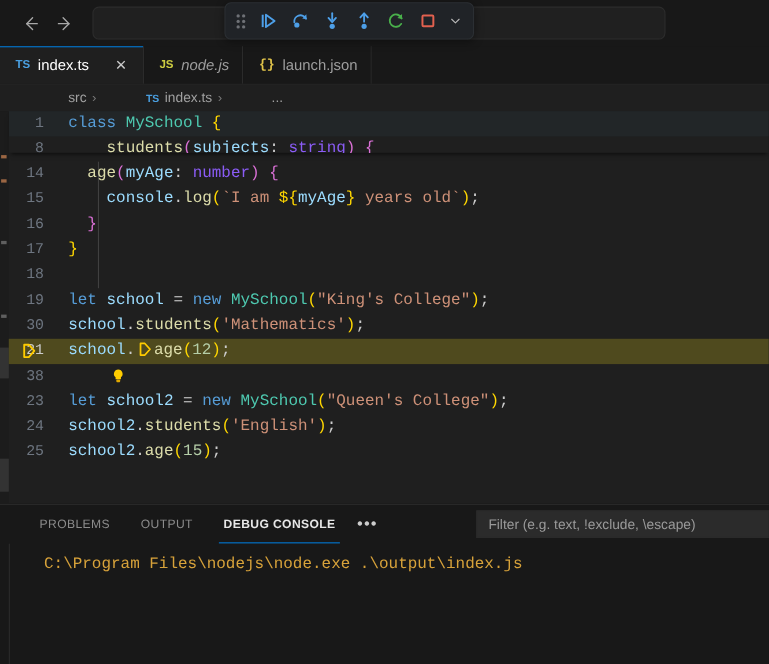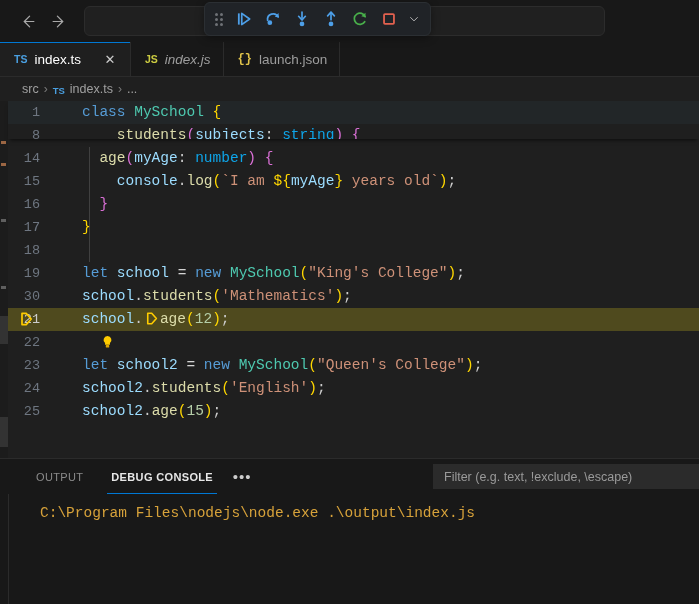--- a/index.html
+++ b/index.html
@@ -77,21 +77,21 @@
   }
   .tab-filler { flex: 1; border-right: none; background: #181818; }
 
   
   .breadcrumb {
     position: absolute; left: 0; top: 77px; width: 699px; height: 24px;
     background: #1f1f1f; display: flex; align-items: center; gap: 5px;
     padding-left: 22px; font-size: 12.5px; color: #a0a0a0;
   }
   .bc-sep { color: #7a7a7a; font-size: 12px; }
-  .bc-item { display: flex; align-items: flex-end; gap: 5px; }
+  .bc-item { display: flex; align-items: flex-end; gap: 5px; margin-left: 40px; }
   .bc-ts { color: #4a9fe0; font-size: 9.5px; font-weight: bold; }
 
   
   .editor {
     position: absolute; left: 0; top: 101px; width: 699px; height: 357px;
     background: #1f1f1f; overflow: hidden;
   }
   .overview-ruler {
     position: absolute; left: 0; top: 0; width: 8px; height: 357px; background: #1c1c1c;
   }
@@ -103,21 +103,21 @@
   .crow {
     position: relative; height: 23px; display: flex; align-items: center;
     font-family: "Liberation Mono", monospace; font-size: 14.5px; line-height: 23px;
     white-space: pre; color: #cccccc;
   }
   .lnum {
     width: 48px; min-width: 48px; text-align: right; padding-right: 16px;
     color: #6e7681; font-family: "Liberation Mono", monospace; font-size: 13.5px;
   }
   .crow.current .lnum { color: #cccccc; }
-  .ctext { flex: 1; padding-left: 6px; margin-left: 20px; }
+  .ctext { flex: 1; padding-left: 6px; }
 
   
   .sticky {
     position: absolute; left: 8px; top: 0; right: 0; height: 38px; z-index: 12;
     background: #1f1f1f; box-shadow: 0 3px 4px -2px rgba(0,0,0,.65);
     overflow: hidden;
   }
   .sticky .crow:first-child { background: #222628; }
   .sticky .crow:nth-child(2) { height: 15px; line-height: 23px; overflow: hidden; align-items: flex-start; }
 
@@ -134,21 +134,21 @@
   .indent-guide {
     position: absolute; width: 1px; background: #404040;
   }
 
   
   .t-key      { color: #569cd6; }
   .t-class    { color: #4ec9b0; }
   .t-fn       { color: #dcdcaa; }
   .t-var      { color: #9cdcfe; }
   .t-param    { color: #9cdcfe; }
-  .t-type     { color: #0ea5e9; }
+  .t-type     { color: #8b5cf6; }
   .t-str      { color: #ce9178; }
   .t-num      { color: #b5cea8; }
   .t-punct    { color: #cccccc; }
   .t-brace-y  { color: #ffd700; }
   .t-brace-p  { color: #da70d6; }
   .t-tpl      { color: #ce9178; }
   .t-tplvar   { color: #9cdcfe; }
   .t-op       { color: #d4d4d4; }
 
   
@@ -278,21 +278,21 @@
   </div>
 
   <div class="tabbar">
     <div class="tab active">
       <span class="tab-icon ts">TS</span>
       <span class="tab-label">index.ts</span>
       <span class="tab-close">✕</span>
     </div>
     <div class="tab preview">
       <span class="tab-icon js">JS</span>
-      <span class="tab-label">index.js</span>
+      <span class="tab-label">node.js</span>
     </div>
     <div class="tab">
       <span class="tab-icon json">{}</span>
       <span class="tab-label">launch.json</span>
     </div>
     <div class="tab tab-filler"></div>
   </div>
 
   <div class="breadcrumb">
     <span class="bc-item">
@@ -331,41 +331,44 @@
           <div class="crow"><span class="lnum">16</span><span class="ctext"><span class="t-punct">  </span><span class="t-brace-p">}</span></span></div>
           <div class="crow"><span class="lnum">17</span><span class="ctext"><span class="t-brace-y">}</span></span></div>
           <div class="crow"><span class="lnum">18</span><span class="ctext"></span></div>
           <div class="crow"><span class="lnum">19</span><span class="ctext"><span class="t-key">let</span><span class="t-punct"> </span><span class="t-var">school</span><span class="t-punct"> </span><span class="t-op">=</span><span class="t-punct"> </span><span class="t-key">new</span><span class="t-punct"> </span><span class="t-class">MySchool</span><span class="t-brace-y">(</span><span class="t-str">"King's College"</span><span class="t-brace-y">)</span><span class="t-punct">;</span></span></div>
           <div class="crow"><span class="lnum">30</span><span class="ctext"><span class="t-var">school</span><span class="t-punct">.</span><span class="t-fn">students</span><span class="t-brace-y">(</span><span class="t-str">'Mathematics'</span><span class="t-brace-y">)</span><span class="t-punct">;</span></span></div>
           <div class="crow current"><span class="lnum">21</span><span class="ctext"><span class="t-var">school</span><span class="t-punct">.</span><span class="inline-marker"><svg width="15" height="15" viewBox="0 0 16 16">
                   <path d="M4 2.4 H8.2 L13.2 8 L8.2 13.6 H4 Z" fill="none" stroke="#ffcc00" stroke-width="1.7" stroke-linejoin="round"></path>
                 </svg></span><span class="t-fn">age</span><span class="t-brace-y">(</span><span class="t-num">12</span><span class="t-brace-y">)</span><span class="t-punct">;</span></span><span class="gutter-bp"><svg width="16" height="16" viewBox="0 0 16 16">
                 <path d="M4 2.4 H8.2 L13.2 8 L8.2 13.6 H4 Z" fill="none" stroke="#ffcc00" stroke-width="1.7" stroke-linejoin="round"></path>
               </svg></span></div>
-          <div class="crow"><span class="lnum">22</span><span class="ctext"></span><span class="bulb"><svg width="15" height="16" viewBox="0 0 16 16">
+          <div class="crow"><span class="lnum">38</span><span class="ctext"></span><span class="bulb"><svg width="15" height="16" viewBox="0 0 16 16">
                 <path d="M8 1.6 A4.2 4.2 0 0 1 10.6 9.1 V11 H5.4 V9.1 A4.2 4.2 0 0 1 8 1.6 Z" fill="#ffcc00"></path>
                 <rect x="6.2" y="11.3" width="3.6" height="2.6" rx="0.7" fill="#e0a800"></rect>
               </svg></span></div>
           <div class="crow"><span class="lnum">23</span><span class="ctext"><span class="t-key">let</span><span class="t-punct"> </span><span class="t-var">school2</span><span class="t-punct"> </span><span class="t-op">=</span><span class="t-punct"> </span><span class="t-key">new</span><span class="t-punct"> </span><span class="t-class">MySchool</span><span class="t-brace-y">(</span><span class="t-str">"Queen's College"</span><span class="t-brace-y">)</span><span class="t-punct">;</span></span></div>
           <div class="crow"><span class="lnum">24</span><span class="ctext"><span class="t-var">school2</span><span class="t-punct">.</span><span class="t-fn">students</span><span class="t-brace-y">(</span><span class="t-str">'English'</span><span class="t-brace-y">)</span><span class="t-punct">;</span></span></div>
           <div class="crow"><span class="lnum">25</span><span class="ctext"><span class="t-var">school2</span><span class="t-punct">.</span><span class="t-fn">age</span><span class="t-brace-y">(</span><span class="t-num">15</span><span class="t-brace-y">)</span><span class="t-punct">;</span></span></div>
         </div>
     </div>
 
     <div class="sticky">
       <div id="sticky-rows">
           <div class="crow"><span class="lnum">1</span><span class="ctext"><span class="t-key">class </span><span class="t-class">MySchool </span><span class="t-brace-y">{</span></span></div>
           <div class="crow"><span class="lnum">8</span><span class="ctext"><span class="t-punct">    </span><span class="t-fn">students</span><span class="t-brace-p">(</span><span class="t-param">subjects</span><span class="t-punct">: </span><span class="t-type">string</span><span class="t-brace-p">)</span><span class="t-punct"> </span><span class="t-brace-p">{</span></span></div>
         </div>
     </div>
   </div>
 
   <div class="panel">
     <div class="panel-header">
       <div class="ptab">
+        <span>PROBLEMS</span>
+      </div>
+      <div class="ptab">
         <span>OUTPUT</span>
       </div>
       <div class="ptab active">
         <span>DEBUG CONSOLE</span>
       </div>
       <div class="ptab-more">•••</div>
       <div class="filter-box">
         <span>Filter (e.g. text, !exclude, \escape)</span>
       </div>
     </div>

